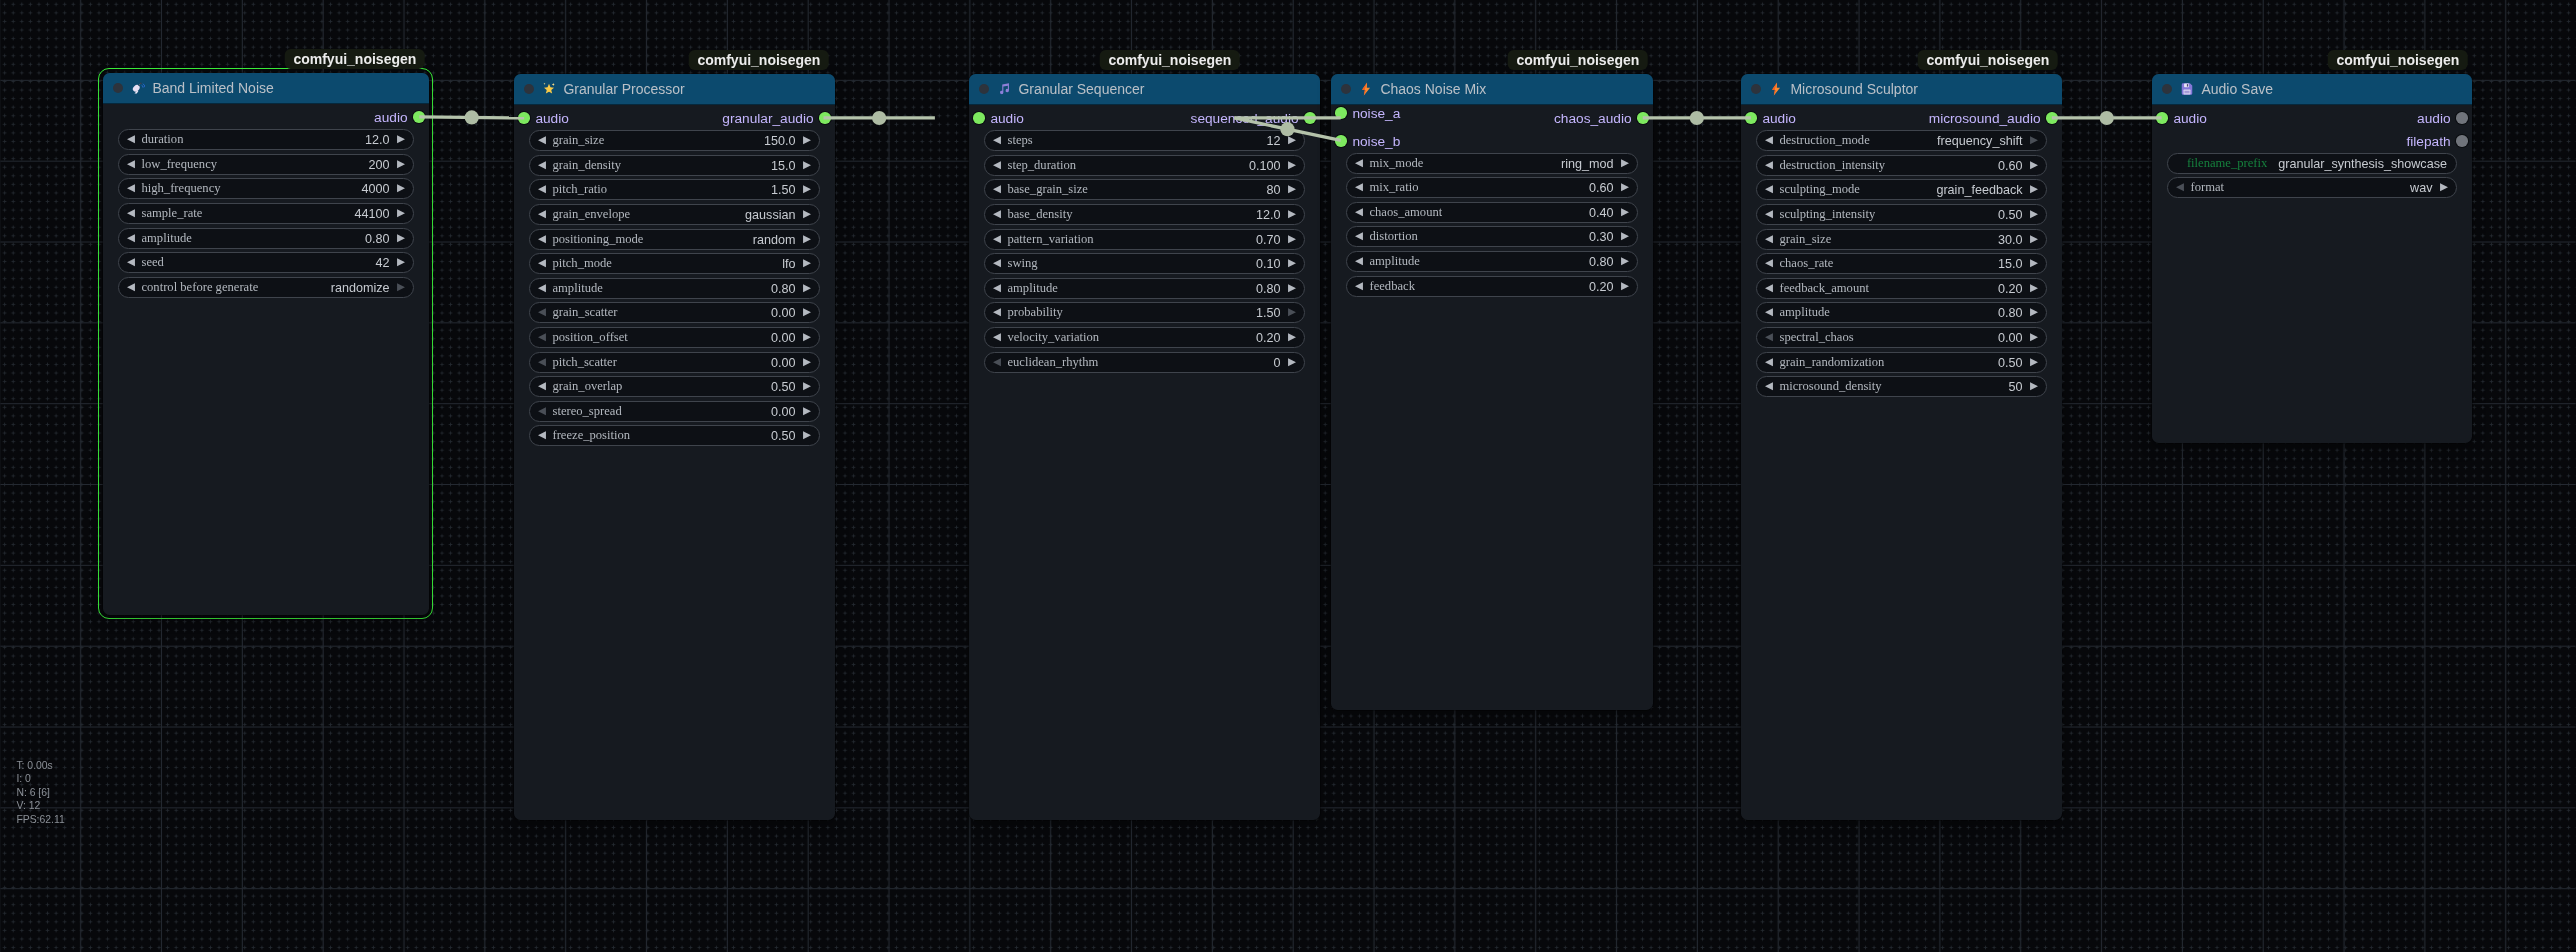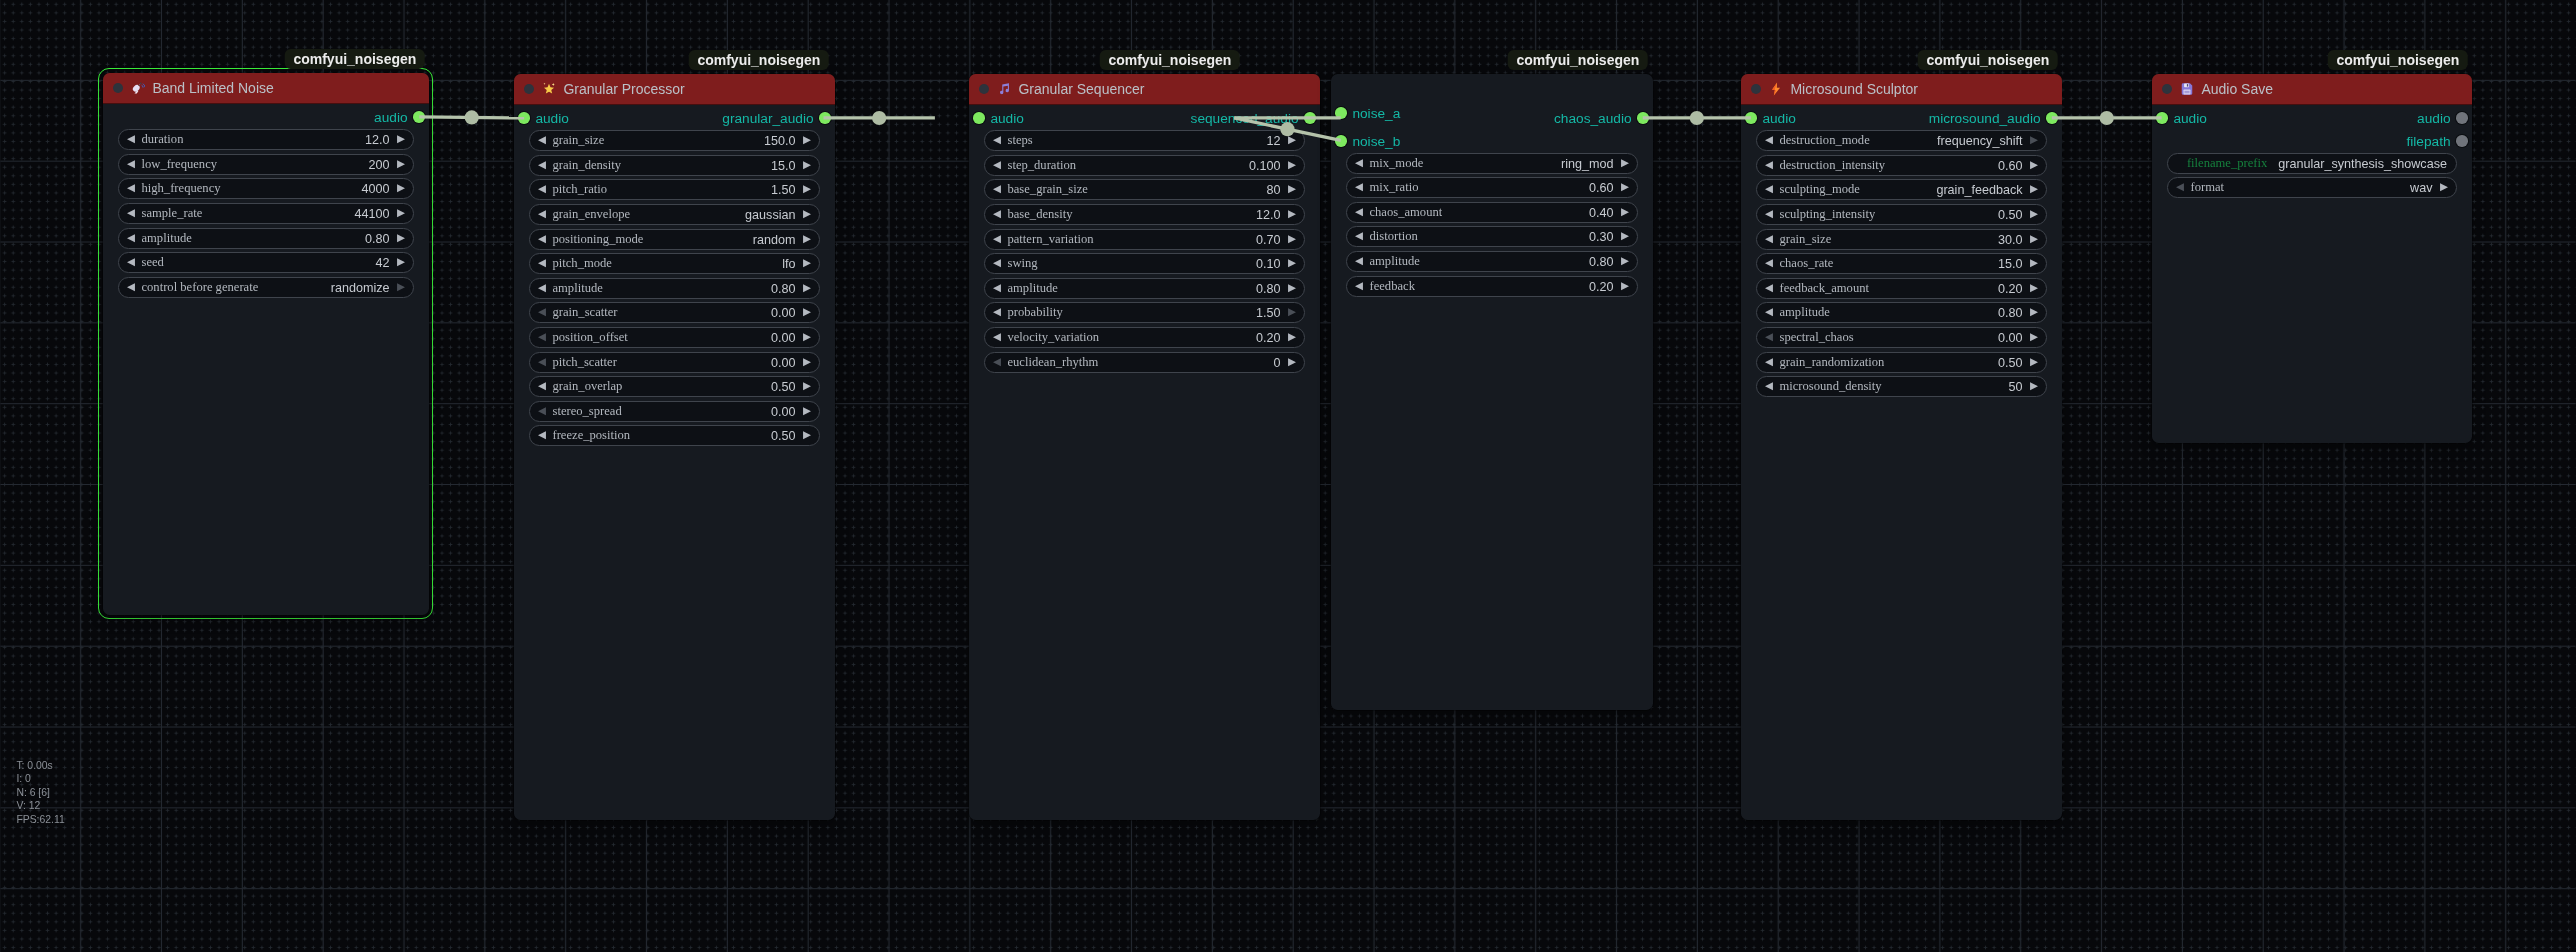--- a/index.html
+++ b/index.html
@@ -5,29 +5,29 @@
   html,body{margin:0;padding:0;background:#07080b;}
   body{width:2576px;height:952px;position:relative;overflow:hidden;
        font-family:"Liberation Sans","DejaVu Sans",sans-serif;}
   #canvas{position:absolute;inset:0;width:2576px;height:952px;}
   #bg-grid{position:absolute;left:0;top:0;z-index:0;}
   #selection-layer{position:absolute;inset:0;z-index:1;}
   .selection{position:absolute;border:1.6px solid #3bf23b;border-radius:11px;}
   #nodes{position:absolute;inset:0;z-index:2;}
   .node{position:absolute;background:#161a20;border-radius:6.6px;
         box-shadow:0 0 0 0.5px rgba(0,0,0,.55),0 4.4px 13px rgba(0,0,0,.35);}
-  .node-header{height:29.5px;background:#7f1d1d;border-radius:6.6px 6.6px 0 0;
+  .node-header{height:29.5px;background:#0c4a6e;border-radius:6.6px 6.6px 0 0;
         display:flex;align-items:center;padding:0 9.8px;gap:7.6px;
         border-bottom:0.5px solid rgba(0,0,0,.45);}
   .collapse-dot{width:10.4px;height:10.4px;border-radius:50%;background:#2d333c;flex:0 0 auto;}
   .node-icon{width:14px;height:14px;flex:0 0 auto;}
   .node-icon svg{width:14px;height:14px;display:block;}
   .node-title{font-size:14px;color:#bac0c7;white-space:nowrap;}
   .slot{position:absolute;height:22px;display:flex;align-items:center;gap:5.5px;
-        font-size:13.7px;color:#14b8a6;white-space:nowrap;}
+        font-size:13.7px;color:#c4b5fd;white-space:nowrap;}
   .slot.in{left:4.4px;}
   .slot.out{right:4.4px;}
   .slot-dot{width:11.5px;height:11.5px;border-radius:50%;flex:0 0 auto;
         box-shadow:0 0 0 1.1px rgba(5,6,8,.6);}
   .slot-dot.connected{background:#7de95f;}
   .slot-dot.unconnected{background:#70747b;}
   .widget{position:absolute;left:15.3px;right:15.3px;height:21px;border-radius:10.4px;
         background:#0d1015;border:0.5px solid #3f444c;display:flex;align-items:center;
         padding:0 7.6px;font-size:12.6px;color:#b3b8bf;box-sizing:border-box;white-space:nowrap;}
   .w-arrow{font-size:10.4px;color:#b4b9c0;line-height:1;flex:0 0 auto;}
@@ -301,20 +301,30 @@
           <span class="w-arrow right">▶</span>
         </div>
         <div class="widget number" style="top: 278px;">
           <span class="w-arrow left dim">◀</span>
           <span class="w-label">euclidean_rhythm</span>
           <span class="w-value">0</span>
           <span class="w-arrow right">▶</span>
         </div>
       </div>
       <div class="node" style="left: 1331px; top: 74px; width: 322px; height: 636px;">
+        <div class="node-header">
+          <span class="collapse-dot"></span>
+          <span class="node-icon">
+            <svg viewBox="0 0 24 24">
+              <path d="M13.8 1 5.2 13.4h4.9L8.3 23 19 9.7h-5.6z" fill="#ff8c2e"></path>
+              <path d="M13.8 1 5.2 13.4h4.9L8.3 23l4.2-8.8h-3.1z" fill="#f4581f" opacity=".85"></path>
+            </svg>
+          </span>
+          <span class="node-title">Chaos Noise Mix</span>
+        </div>
         <div class="slot in" style="top: 28px;">
           <span class="slot-dot connected"></span>
           <span>noise_a</span>
         </div>
         <div class="slot in" style="top: 56px;">
           <span class="slot-dot connected"></span>
           <span>noise_b</span>
         </div>
         <div class="slot out" style="top: 33px;">
           <span>chaos_audio</span>

